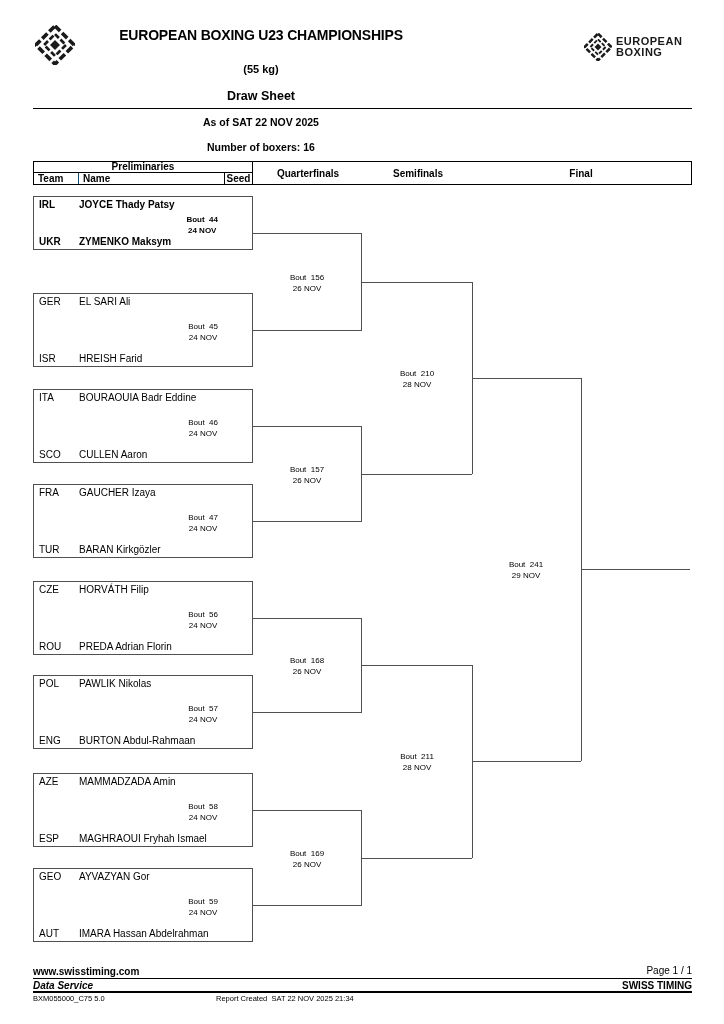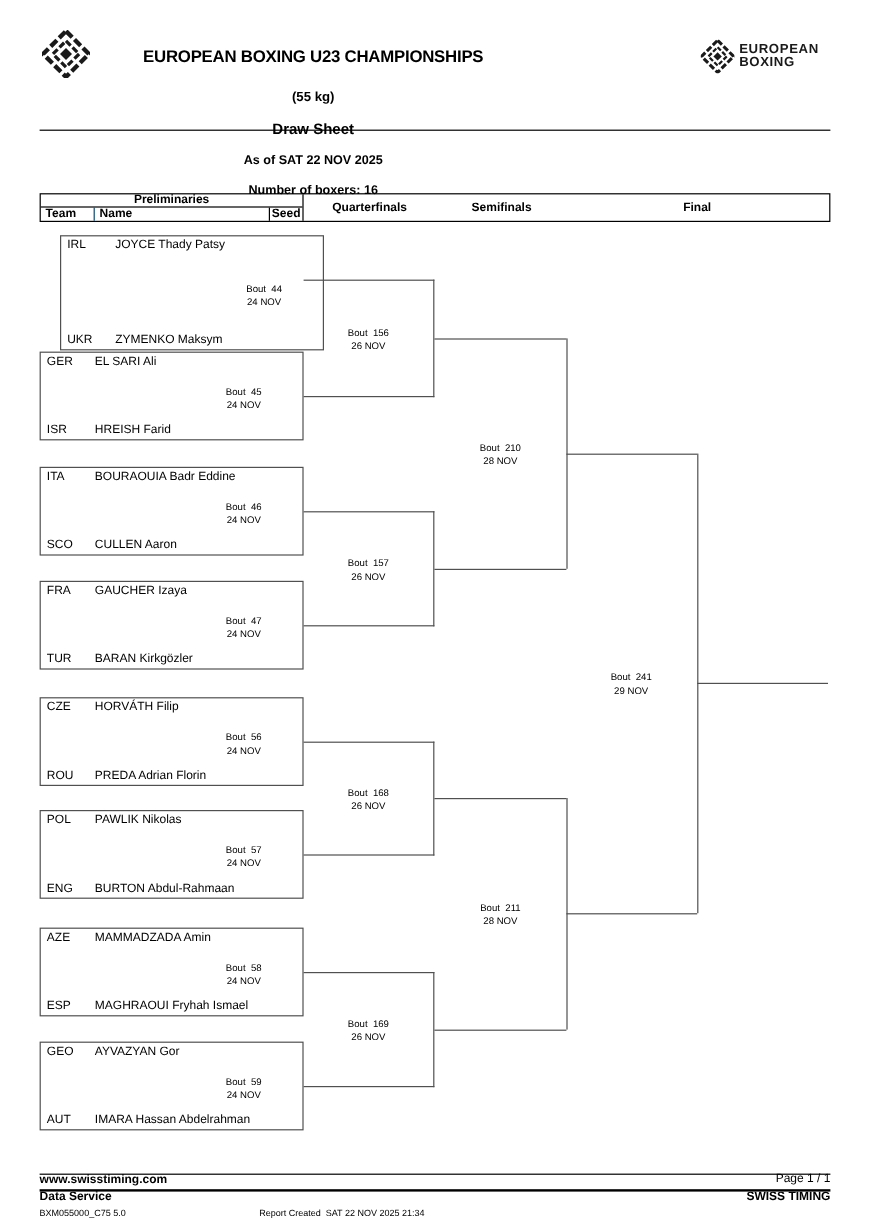--- a/index.html
+++ b/index.html
@@ -1,18 +1,18 @@
 <!DOCTYPE html>
 <html><head>
 <meta charset="utf-8">
 <style>
   html,body{margin:0;padding:0;background:#fff;}
   .page{position:relative;width:724px;height:1024px;background:#ffffff;
         font-family:"Liberation Sans",sans-serif;color:#000;overflow:hidden;}
-  .abs{position:absolute;margin-top:12px;}
+  .abs{position:absolute;}
 
   
   .logo-left{position:absolute;left:35px;top:25px;display:flex;align-items:flex-start;}
   .logo-left .ltext{margin-left:3px;margin-top:1px;}
   .ll-small{font-size:6.5px;font-weight:bold;letter-spacing:.2px;line-height:8px;color:#1a1a1a;}
   .ll-big{font-size:10px;font-weight:bold;letter-spacing:.6px;line-height:11.5px;color:#1a1a1a;}
   .logo-right{position:absolute;left:584px;top:33px;display:flex;align-items:center;}
   .lr-text{margin-left:4px;font-size:11px;font-weight:bold;letter-spacing:.5px;line-height:11px;color:#1a1a1a;}
 
   .center-col{position:absolute;left:33px;width:456px;text-align:center;}
@@ -51,21 +51,21 @@
   .in-box{position:absolute;right:34px;top:50%;transform:translateY(-50%);margin-top:2px;}
   .float{position:absolute;transform:translateY(-50%);margin-top:1px;}
   .conn{position:absolute;border-top:1px solid #505050;border-right:1px solid #505050;
         border-bottom:1px solid #505050;box-sizing:border-box;}
   .vline{position:absolute;width:0;border-left:1px solid #505050;}
   .hline{position:absolute;height:0;border-top:1px solid #505050;}
 
   
   .f-web{left:33px;top:966px;font-size:10px;font-weight:bold;}
   .f-page{left:592px;top:965px;width:100px;text-align:right;font-size:10px;}
-  .f-service{left:33px;top:980px;font-size:10px;font-weight:bold;}
+  .f-service{left:33px;top:980px;font-size:10px;font-weight:bold;font-style:italic;}
   .f-brand{left:492px;top:980px;width:200px;text-align:right;font-size:10px;font-weight:bold;}
   .f-small{font-size:7.5px;white-space:pre;}
   .f-code{left:33px;top:994px;}
   .f-created{left:216px;top:994px;}
 </style>
 </head>
 <body>
 
 <div class="page">
 
@@ -104,21 +104,21 @@
         <div class="c-name">Name</div>
         <div class="c-seed">Seed</div>
       </div>
     </div>
     <div class="round-label h-qf">Quarterfinals</div>
     <div class="round-label h-sf">Semifinals</div>
     <div class="round-label h-f">Final</div>
   </div>
 
   <div id="bracket">
-      <div class="pair-box" style="left: 50px; top: 196px; width: 220px; height: 96px;">
+      <div class="pair-box" style="left: 33px; top: 196px; width: 220px; height: 54px; font-weight: bold;">
         <div class="boxer top">
           <span class="team">IRL</span>
           <span class="bname">JOYCE Thady Patsy</span>
         </div>
         <div class="boxer bottom">
           <span class="team">UKR</span>
           <span class="bname">ZYMENKO Maksym</span>
         </div>
         <div class="bout-label in-box">
           <div class="bout-no">Bout  44</div>

